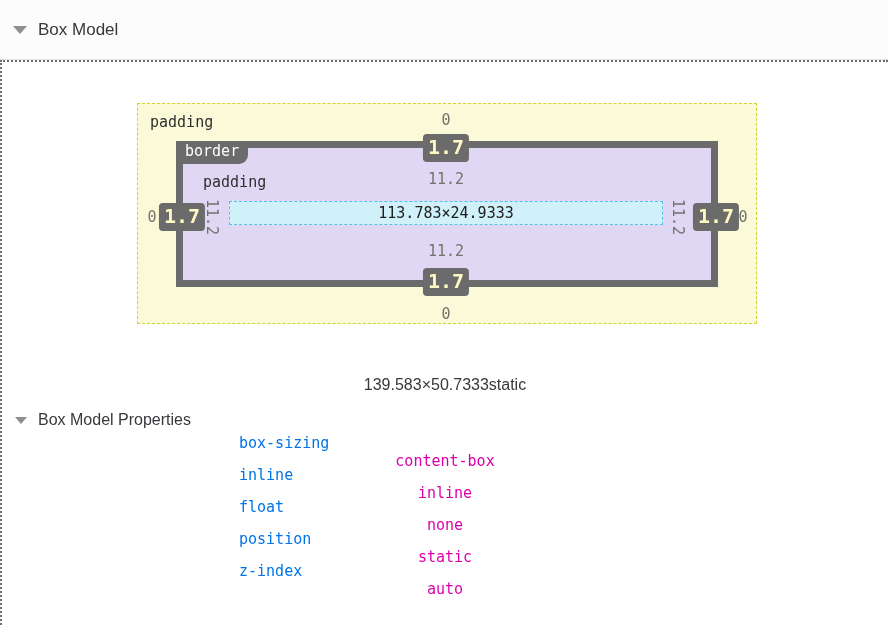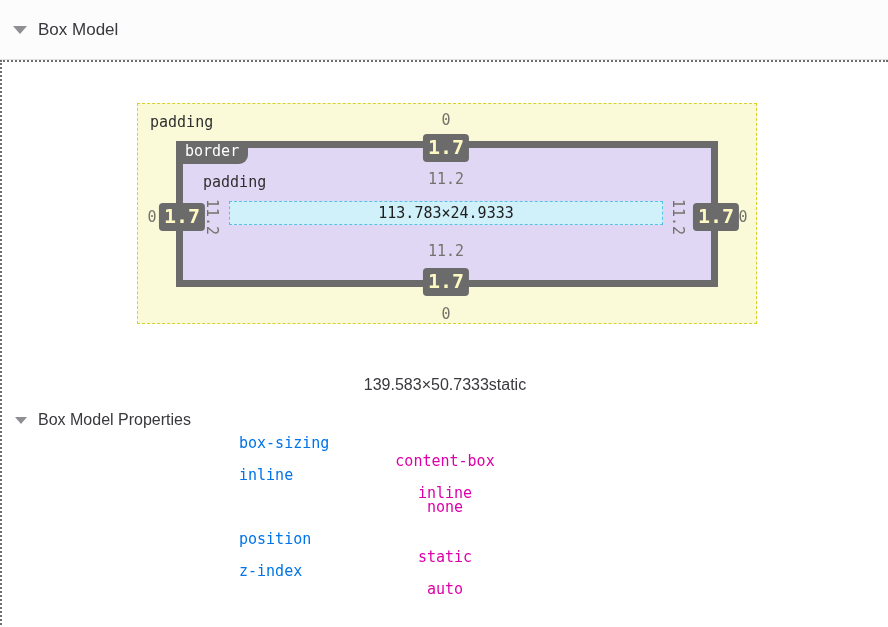--- a/index.html
+++ b/index.html
@@ -130,20 +130,21 @@
   <div class="props-list mono">
     <div class="prop-row">
       <span class="prop-name">box-sizing</span>
       <span class="prop-value">content-box</span>
     </div>
     <div class="prop-row">
       <span class="prop-name">inline</span>
       <span class="prop-value">inline</span>
     </div>
     <div class="prop-row">
+      <span class="prop-name">float</span>
       <span class="prop-value">none</span>
     </div>
     <div class="prop-row">
       <span class="prop-name">position</span>
       <span class="prop-value">static</span>
     </div>
     <div class="prop-row">
       <span class="prop-name">z-index</span>
       <span class="prop-value">auto</span>
     </div>

